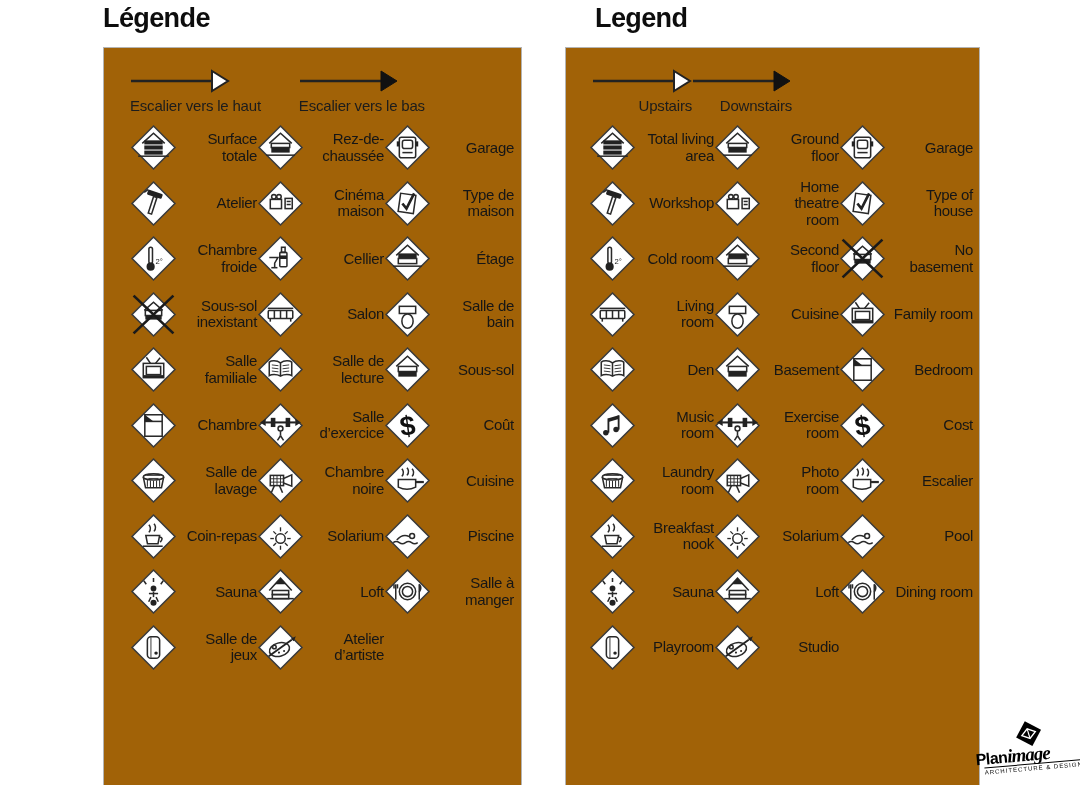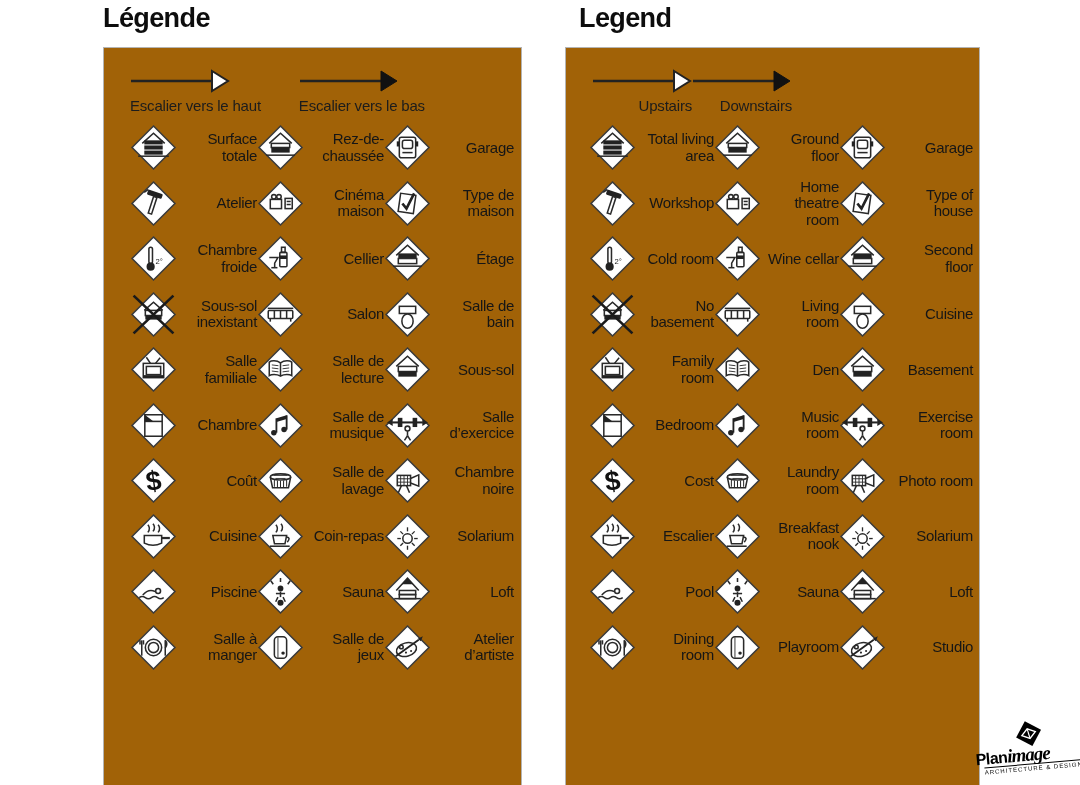--- a/index.html
+++ b/index.html
@@ -6,21 +6,21 @@
   html,body { background:#fff; }
   .canvas {
     position:relative; width:1080px; height:785px; background:#ffffff;
     font-family:"Liberation Sans", sans-serif; color:#1d1d1d; overflow:hidden;text-align:right;
   }
   .panel-title {
     position:absolute; top:3px; font-size:27px; font-weight:bold;
     letter-spacing:-0.6px; color:#0d0d0d;
   }
   #title-fr { left:103px; }
-  #title-en { left:579px; }
+  #title-en { left:595px; }
   .box {
     position:absolute; top:47px; height:752px; border:1px solid #b4b4b4; background:#a16207;
   }
   #box-fr { left:103px; width:419px; }
   #box-en { left:565px; width:415px; }
   .arrows { display:flex; padding:20px 0 0 26px; }
   #box-fr .arrows { gap:38px; }
   #box-en .arrows { }
   .arrow-item { display:flex; flex-direction:column; }
   .arrow-item svg { display:block; }
@@ -237,31 +237,20 @@
     <polygon points="23,2 44,23 23,44 2,23" fill="#fff" stroke="#3a3a3a" stroke-width="1.5"></polygon>
             <rect x="14.5" y="12.5" width="17" height="21" fill="none" stroke="#2a2a2a" stroke-width="1.5"></rect>
             <line x1="14.5" y1="19" x2="31.5" y2="19" fill="none" stroke="#2a2a2a" stroke-width="1.5"></line>
             <path d="M14.5,12.5 L23,19 L14.5,19 Z" fill="#222"></path>
           </svg>
           <span class="lbl">Chambre</span>
         </div>
         <div class="cell">
           <svg width="47" height="47" viewBox="0 0 46 46">
     <polygon points="23,2 44,23 23,44 2,23" fill="#fff" stroke="#3a3a3a" stroke-width="1.5"></polygon>
-            <circle cx="16.5" cy="30" r="2.7" fill="#222"></circle>
-            <circle cx="26.5" cy="27" r="2.7" fill="#222"></circle>
-            <line x1="19" y1="30" x2="19" y2="16" stroke="#222" stroke-width="1.8"></line>
-            <line x1="29" y1="27" x2="29" y2="13" stroke="#222" stroke-width="1.8"></line>
-            <path d="M19,16 L29,13 L29,16.6 L19,19.6 Z" fill="#222"></path>
-          </svg>
-          <span class="lbl">Salle de musique</span>
-        </div>
-        <div class="cell">
-          <svg width="47" height="47" viewBox="0 0 46 46">
-    <polygon points="23,2 44,23 23,44 2,23" fill="#fff" stroke="#3a3a3a" stroke-width="1.5"></polygon>
             <line x1="8" y1="20" x2="38" y2="20" stroke="#222" stroke-width="2"></line>
             <rect x="13.5" y="15.5" width="4.5" height="9" fill="#222"></rect>
             <rect x="28" y="15.5" width="4.5" height="9" fill="#222"></rect>
             <polygon points="8.5,16.5 3,20 8.5,23.5" fill="#222"></polygon>
             <polygon points="37.5,16.5 43,20 37.5,23.5" fill="#222"></polygon>
             <circle cx="23" cy="26" r="2.4" fill="none" stroke="#2a2a2a" stroke-width="1.5"></circle>
             <line x1="23" y1="28.5" x2="23" y2="33" fill="none" stroke="#2a2a2a" stroke-width="1.5"></line>
             <path d="M23,33 L20,37.5 M23,33 L26,37.5" fill="none" stroke="#2a2a2a" stroke-width="1.5"></path>
           </svg>
           <span class="lbl">Salle d’exercice</span>
@@ -487,31 +476,20 @@
     <polygon points="23,2 44,23 23,44 2,23" fill="#fff" stroke="#3a3a3a" stroke-width="1.5"></polygon>
             <rect x="18.5" y="12" width="3.5" height="16" rx="1.7" fill="none" stroke="#2a2a2a" stroke-width="1.5"></rect>
             <circle cx="20.2" cy="31" r="4" fill="#222"></circle>
             <text x="25" y="28" font-size="7.5" fill="#222" font-family="Liberation Sans, sans-serif">2°</text>
           </svg>
           <span class="lbl">Cold room</span>
         </div>
         <div class="cell">
           <svg width="47" height="47" viewBox="0 0 46 46">
     <polygon points="23,2 44,23 23,44 2,23" fill="#fff" stroke="#3a3a3a" stroke-width="1.5"></polygon>
-            <rect x="24" y="12" width="3.5" height="5" fill="none" stroke="#2a2a2a" stroke-width="1.5"></rect>
-            <rect x="22.3" y="17" width="7" height="14" rx="1" fill="none" stroke="#2a2a2a" stroke-width="1.5"></rect>
-            <rect x="22.3" y="20" width="7" height="3.5" fill="#222"></rect>
-            <path d="M12,22 h8.5 l-3.2,5.5 v4.5" fill="none" stroke="#2a2a2a" stroke-width="1.5"></path>
-            <line x1="14" y1="32" x2="20" y2="32" fill="none" stroke="#2a2a2a" stroke-width="1.5"></line>
-          </svg>
-          <span class="lbl">Wine cellar</span>
-        </div>
-        <div class="cell">
-          <svg width="47" height="47" viewBox="0 0 46 46">
-    <polygon points="23,2 44,23 23,44 2,23" fill="#fff" stroke="#3a3a3a" stroke-width="1.5"></polygon>
             <path d="M12,20 L23,10 L34,20" fill="none" stroke="#2a2a2a" stroke-width="1.5"></path>
             <rect x="14" y="18" width="18" height="5" fill="#222"></rect>
             <rect x="14" y="23" width="18" height="5" fill="none" stroke="#2a2a2a" stroke-width="1.5"></rect>
             <line x1="9" y1="30.5" x2="37" y2="30.5" fill="none" stroke="#2a2a2a" stroke-width="1.5"></line>
           </svg>
           <span class="lbl">Second floor</span>
         </div>
         <div class="cell">
           <svg width="47" height="47" viewBox="0 0 46 46">
     <polygon points="23,2 44,23 23,44 2,23" fill="#fff" stroke="#3a3a3a" stroke-width="1.5"></polygon>

